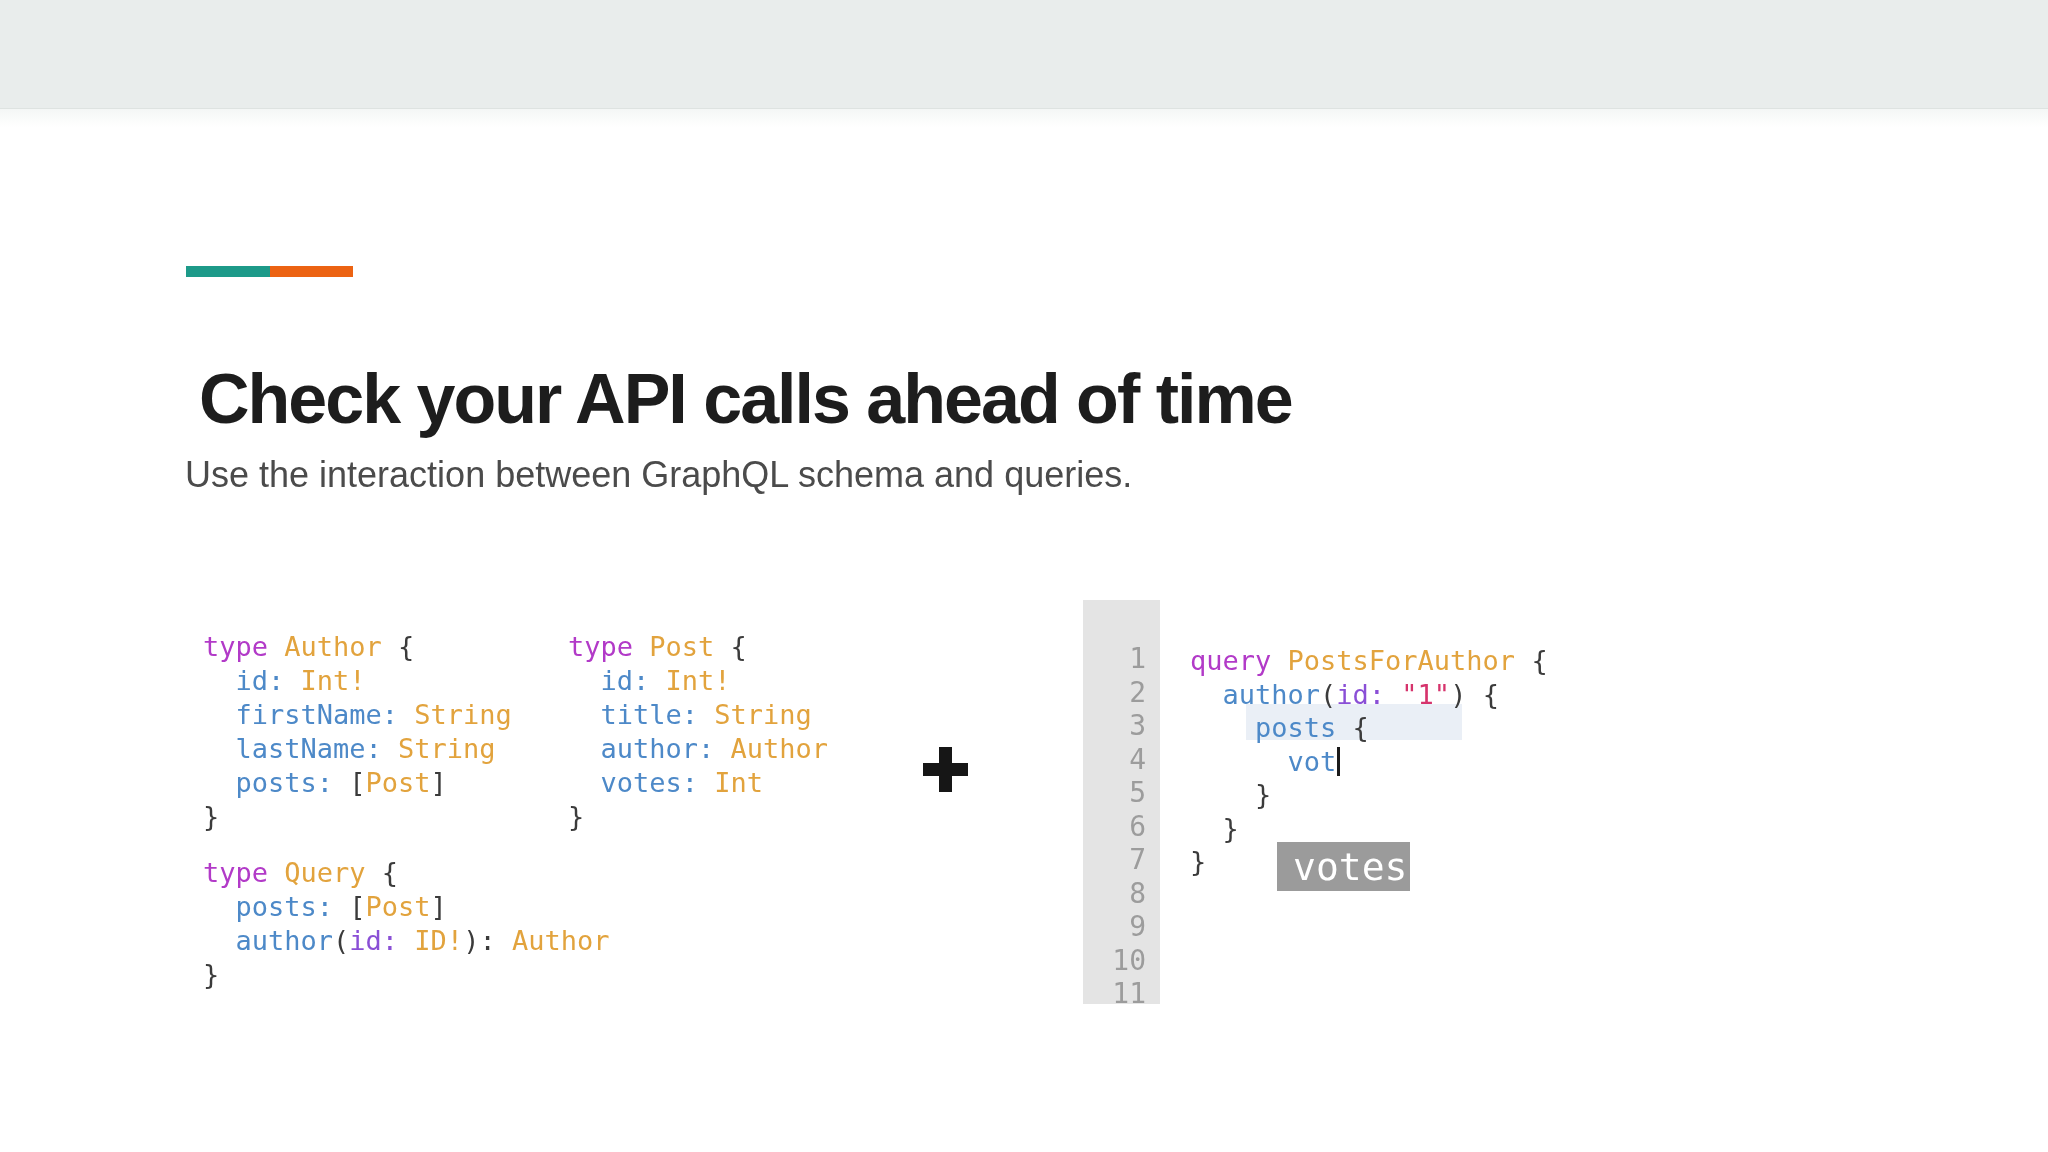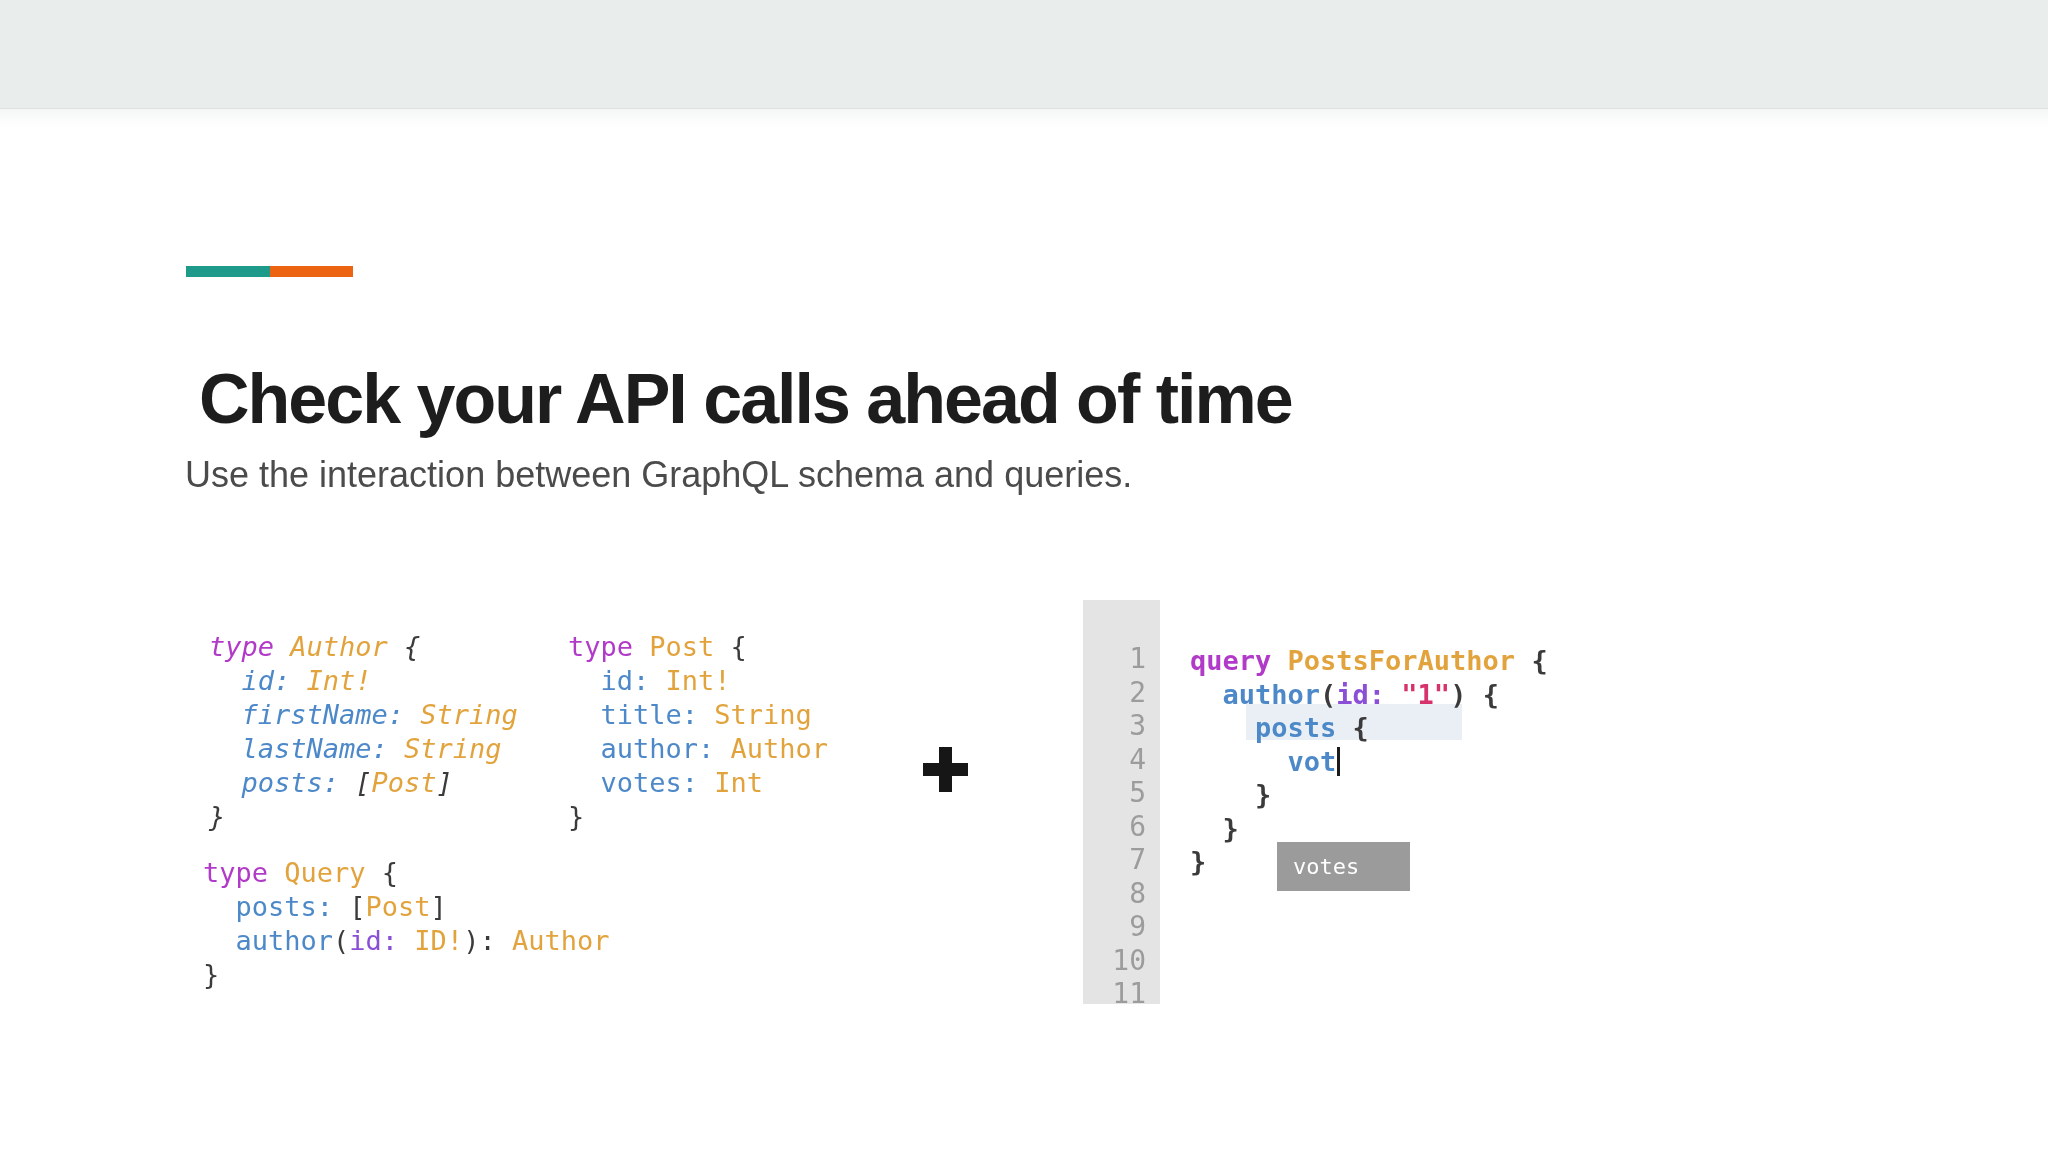--- a/index.html
+++ b/index.html
@@ -96,58 +96,58 @@
     font-family: "DejaVu Sans Mono", monospace;
     font-size: 28px;
   }
   .selection-highlight {
     position: absolute;
     left: 163px; top: 104px;
     width: 216px; height: 36px;
     background: #eaeff6;
   }
   .editor .code-block { left: 107px; top: 44px; }
-  .editor .code-line { height: 33.5px; line-height: 33.5px; font-weight: bold; }
+  .editor .code-line { height: 33.5px; line-height: 33.5px; }
   .caret {
     display: inline-block;
     width: 3px; height: 29px;
     background: #1b1b1b;
     vertical-align: -5px;
     margin-left: 1px;
   }
   .autocomplete-popup {
     position: absolute;
     left: 194px; top: 242px;
     width: 133px; height: 49px;
     display: flex;
     align-items: center;
     box-sizing: border-box;
     padding-left: 16px;
     font-family: "DejaVu Sans Mono", monospace;
-    font-size: 22px;
+    font-size: 38px;
   }
 </style>
 </head>
 <body>
 
 <div id="canvas">
 
   <div class="top-band" style="background: rgb(233, 237, 236);"></div>
   <div class="band-fade"></div>
 
   <div class="accent-bar">
     <div class="half" style="background: rgb(29, 154, 137);"></div>
     <div class="half" style="background: rgb(236, 99, 18);"></div>
   </div>
 
   <h1 class="slide-title" style="color: rgb(29, 29, 29);">Check your API calls ahead of time</h1>
 
   <div class="slide-subtitle" style="color: rgb(75, 75, 75); margin-top: 12px;">Use the interaction between GraphQL schema and queries.</div>
 
-  <div class="code-block" style="left:209px; top:630px;font-style:italic;">
+  <div class="code-block" style="left:203px; top:630px;">
       <div class="code-line"><span class="tok-kw">type </span><span class="tok-type">Author</span><span class="tok-punc"> {</span></div>
       <div class="code-line"><span class="tok-field">  id:</span><span class="tok-type"> Int!</span></div>
       <div class="code-line"><span class="tok-field">  firstName:</span><span class="tok-type"> String</span></div>
       <div class="code-line"><span class="tok-field">  lastName:</span><span class="tok-type"> String</span></div>
       <div class="code-line"><span class="tok-field">  posts:</span><span class="tok-plain"> </span><span class="tok-punc">[</span><span class="tok-type">Post</span><span class="tok-punc">]</span></div>
       <div class="code-line"><span class="tok-punc">}</span></div>
     </div>
 
   <div class="code-block" style="left:568px; top:630px;">
       <div class="code-line"><span class="tok-kw">type </span><span class="tok-type">Post</span><span class="tok-punc"> {</span></div>

